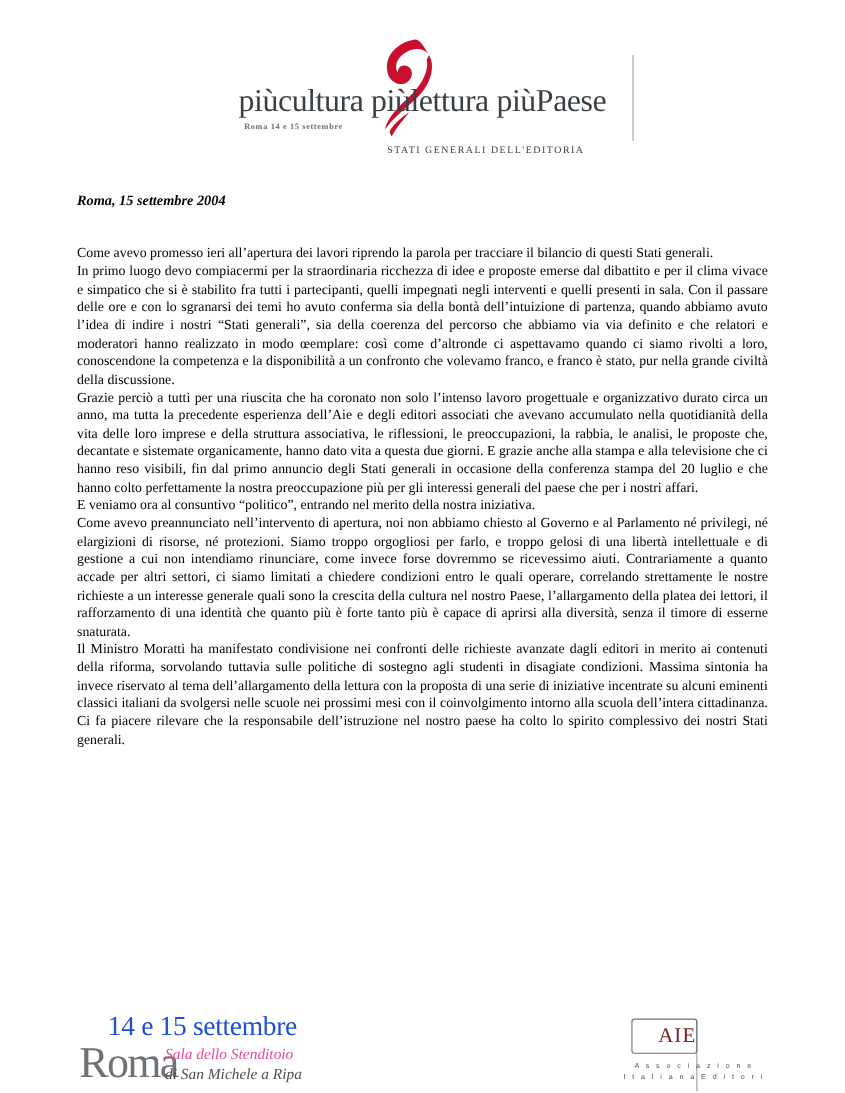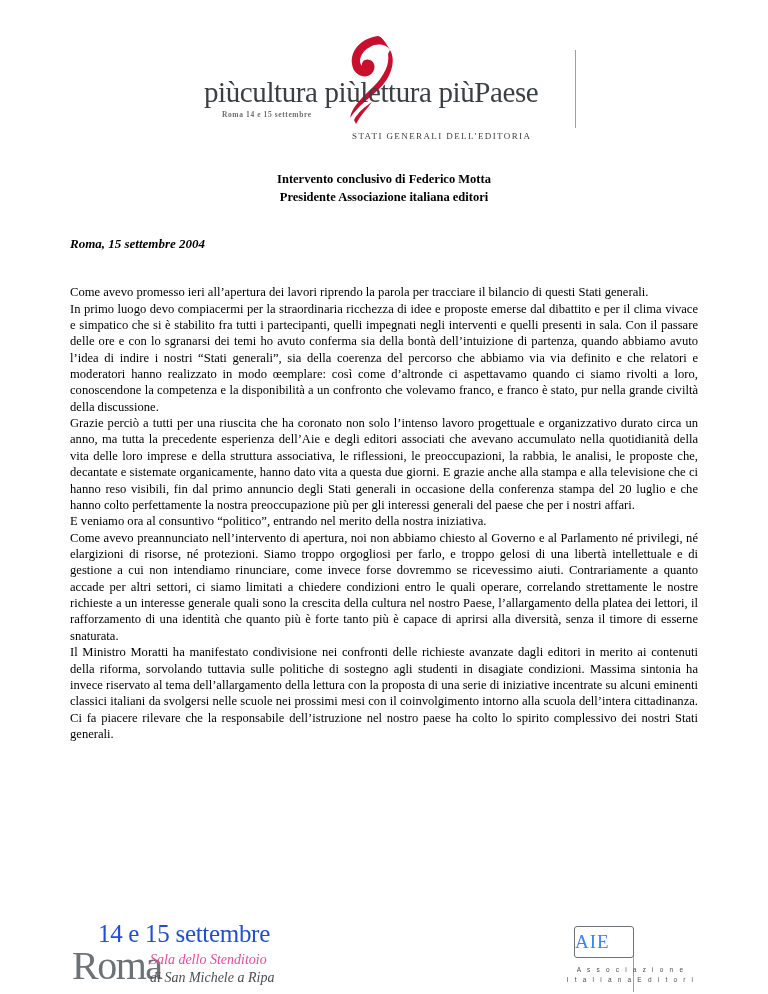--- a/index.html
+++ b/index.html
@@ -33,20 +33,21 @@
     position: relative;
     width: 360px;
     margin: 0 auto;
     height: 110px;
   }
   .logo-words {
     position: absolute;
     left: 0;
     top: 42px;
     width: 360px;
+    text-align: center;
     font-family: "Liberation Serif", serif;
     font-size: 29px;
     letter-spacing: -0.4px;
     white-space: nowrap;
     color: #555a5e;
   }
   .logo-words .dark {
     color: #3a3f43;
     font-weight: normal;
   }
@@ -177,24 +178,24 @@
     height: 70px;
   }
   .aie-badge {
     position: absolute;
     left: 8px;
     top: 0;
     width: 58px;
     height: 30px;
     border: 1px solid #6d7276;
     border-radius: 3px;
-    color: #3b82f6;
+    color: #7f1d1d;
     font-family: "Liberation Serif", serif;
     font-size: 19px;
-    text-align: left;
+    text-align: right;
     line-height: 30px;
     letter-spacing: 1px;
   }
   .aie-line1, .aie-line2 {
     position: absolute;
     left: 0;
     width: 130px;
     text-align: center;
     font-family: "Liberation Sans", sans-serif;
     font-size: 6.5px;
@@ -231,24 +232,20 @@
         <span class="dark">più</span><span class="dark">lettura</span>
         <span class="dark">più</span><span class="dark">Paese</span>
       </div>
 
       <div class="logo-sub-left">Roma 14 e 15 settembre</div>
       <div class="logo-sub-right">STATI GENERALI DELL'EDITORIA</div>
       <div class="logo-rule"></div>
     </div>
   </div>
 
-  <div class="title-block">
-    <div>Intervento conclusivo di Federico Motta</div>
-    <div>Presidente Associazione italiana editori</div>
-  </div>
 
   <div class="dateline">Roma, 15 settembre 2004</div>
 
   <div class="body-text">
     <p>Come avevo promesso ieri all’apertura dei lavori riprendo la parola per tracciare il bilancio di questi Stati generali.</p>
     <p>In primo luogo devo compiacermi per la straordinaria ricchezza di idee e proposte emerse dal dibattito e per il clima vivace e simpatico che si è stabilito fra tutti i partecipanti, quelli impegnati negli interventi e quelli presenti in sala. Con il passare delle ore e con lo sgranarsi dei temi ho avuto conferma sia della bontà dell’intuizione di partenza, quando abbiamo avuto l’idea di indire i nostri “Stati generali”, sia della coerenza del percorso che abbiamo via via definito e che relatori e moderatori hanno realizzato in modo œemplare: così come d’altronde ci aspettavamo quando ci siamo rivolti a loro, conoscendone la competenza e la disponibilità a un confronto che volevamo franco, e franco è stato, pur nella grande civiltà della discussione.</p>
     <p>Grazie perciò a tutti per una riuscita che ha coronato non solo l’intenso lavoro progettuale e organizzativo durato circa un anno, ma tutta la precedente esperienza dell’Aie e degli editori associati che avevano accumulato nella quotidianità della vita delle loro imprese e della struttura associativa, le riflessioni, le preoccupazioni, la rabbia, le analisi, le proposte che, decantate e sistemate organicamente, hanno dato vita a questa due giorni. E grazie anche alla stampa e alla televisione che ci hanno reso visibili, fin dal primo annuncio degli Stati generali in occasione della conferenza stampa del 20 luglio e che hanno colto perfettamente la nostra preoccupazione più per gli interessi generali del paese che per i nostri affari.</p>
     <p class="gap">E veniamo ora al consuntivo “politico”, entrando nel merito della nostra iniziativa.</p>
     <p>Come avevo preannunciato nell’intervento di apertura, noi non abbiamo chiesto al Governo e al Parlamento né privilegi, né elargizioni di risorse, né protezioni. Siamo troppo orgogliosi per farlo, e troppo gelosi di una libertà intellettuale e di gestione a cui non intendiamo rinunciare, come invece forse dovremmo se ricevessimo aiuti. Contrariamente a quanto accade per altri settori, ci siamo limitati a chiedere condizioni entro le quali operare, correlando strettamente le nostre richieste a un interesse generale quali sono la crescita della cultura nel nostro Paese, l’allargamento della platea dei lettori, il rafforzamento di una identità che quanto più è forte tanto più è capace di aprirsi alla diversità, senza il timore di esserne snaturata.</p>
     <p>Il Ministro Moratti ha manifestato condivisione nei confronti delle richieste avanzate dagli editori in merito ai contenuti della riforma, sorvolando tuttavia sulle politiche di sostegno agli studenti in disagiate condizioni. Massima sintonia ha invece riservato al tema dell’allargamento della lettura con la proposta di una serie di iniziative incentrate su alcuni eminenti classici italiani da svolgersi nelle scuole nei prossimi mesi con il coinvolgimento intorno alla scuola dell’intera cittadinanza. Ci fa piacere rilevare che la responsabile dell’istruzione nel nostro paese ha colto lo spirito complessivo dei nostri Stati generali.</p>

